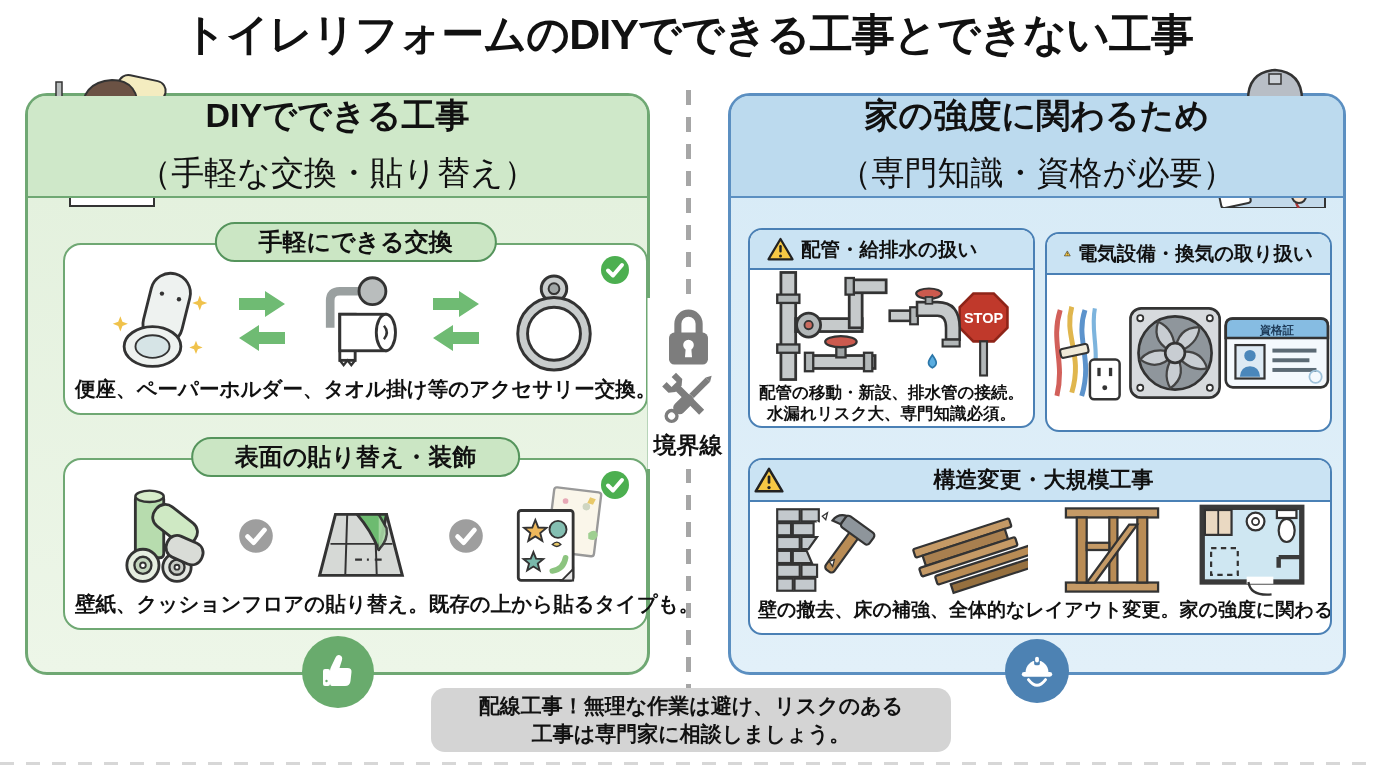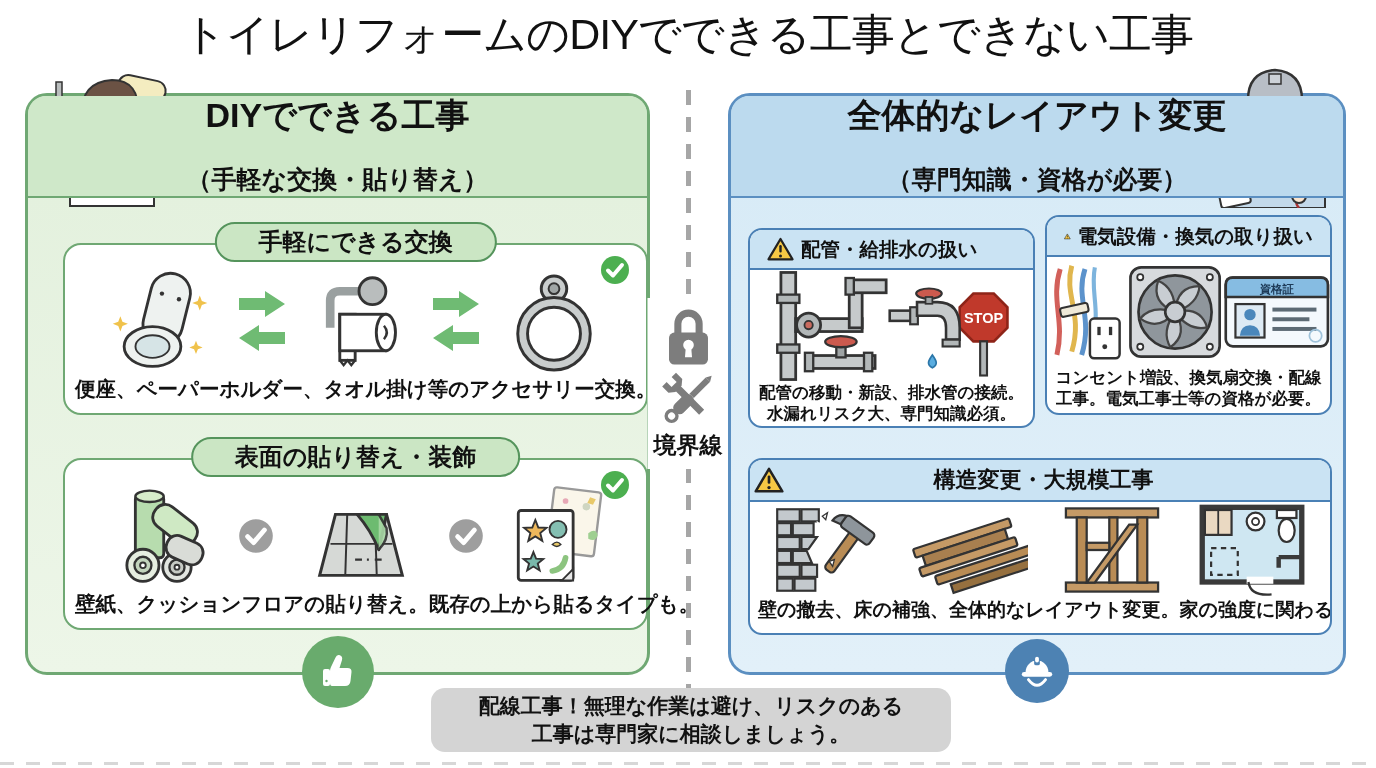--- a/index.html
+++ b/index.html
@@ -5,42 +5,42 @@
   * { margin:0; padding:0; box-sizing:border-box; }
   html,body { width:1376px; height:768px; }
   body {
     font-family:"Liberation Sans","DejaVu Sans",sans-serif;
     background:#ffffff; position:relative; overflow:hidden;
   }
   .page { position:absolute; inset:0; }
 
   .main-title {
     position:absolute; top:6px; left:0; width:100%;
-    text-align:center; font-size:43px; font-weight:400; color:#111;
+    text-align:center; font-size:43px; font-weight:700; color:#111;
     letter-spacing:-1px;
   }
 
   
   .panel { position:absolute; top:93px; height:582px; border-radius:22px; }
   .panel-green {
     left:25px; width:625px; border:3px solid #6fa873;
     background:linear-gradient(180deg,#e2f0dc 0%,#edf6e8 100%);
   }
   .panel-blue {
     left:728px; width:618px; border:3px solid #5b8fc1;
     background:linear-gradient(180deg,#d6eaf6 0%,#e2f0f9 100%);
   }
   .panel-header {
     position:relative; height:102px; border-radius:18px 18px 0 0;
     display:flex; flex-direction:column; justify-content:space-between; align-items:center;
   }
   .panel-green .panel-header { background:#cfe8c9; border-bottom:2px solid #6fa873; }
   .panel-blue  .panel-header { background:#bcdaee; border-bottom:2px solid #5b8fc1; }
   .panel-title { font-size:34px; font-weight:900; color:#111; line-height:1.15; }
-  .panel-subtitle { font-size:25px; font-weight:700; color:#111; }
+  .panel-subtitle { font-size:33px; font-weight:400; color:#111; }
 
   .person-illo { position:absolute; pointer-events:none; }
   .illo-diy { left:8px; top:-26px; width:152px; height:138px; }
   .illo-pro { right:6px; top:-34px; width:122px; height:146px; }
 
   
   .gcard {
     position:absolute; left:35px; width:585px; height:172px;
     background:#ffffff; border:2.5px solid #6fa873; border-radius:18px;
     display:flex; flex-direction:column;
@@ -72,21 +72,21 @@
     align-items:center; 
   }
   .divider-label { font-size:23px; font-weight:900; color:#111; white-space:nowrap; }
 
   
   .bcard {
     position:absolute; background:#ffffff; border:2.5px solid #4a80b5;
     border-radius:14px; display:flex; flex-direction:column; overflow:hidden;
   }
   .bcard-a { left:17px;  top:132px; width:287px; height:200px; }
-  .bcard-b { left:314px; top:119px; width:287px; height:200px; }
+  .bcard-b { left:314px; top:136px; width:287px; height:200px; }
   .bcard-c { left:17px;  top:362px; width:584px; height:177px; }
   .bcard-head {
     background:#cae3f3; border-bottom:2px solid #4a80b5;
     display:flex; align-items:center; gap:7px; padding:6px 17px; min-height:40px;
   }
   .bcard-c .bcard-head { padding:6px 4px; min-height:42px; }
   .bcard-head .bhead-title { font-size:19.5px; font-weight:900; color:#111; white-space:nowrap; }
   .bcard-c .bhead-title { font-size:22px; flex:1; text-align:center; margin-right:30px; }
   .bcard .iconrow {
     flex:1; display:flex; align-items:center; justify-content:center; 
@@ -308,21 +308,21 @@
       <path d="M33,38 Q33,10 60,8 Q87,10 87,38 Z" fill="#b8bec6" stroke="#333" stroke-width="2.5"></path>
       <rect x="28" y="36" width="64" height="9" rx="4" fill="#c8cdd4" stroke="#333" stroke-width="2.5"></rect>
       <rect x="54" y="12" width="12" height="10" fill="#cdd2d8" stroke="#333" stroke-width="1.5"></rect>
       <path d="M47,50 h9 M64,50 h9" stroke="#333" stroke-width="3"></path>
       <circle cx="51" cy="57" r="2.2" fill="#222"></circle>
         <circle cx="69" cy="57" r="2.2" fill="#222"></circle>
       <path d="M56,70 q4,3 8,0" fill="none" stroke="#333" stroke-width="2"></path>
     </svg>
 
     <div class="panel-header">
-      <div class="panel-title">全体的なレイアウト変更</div>
+      <div class="panel-title">家の強度に関わるため</div>
       <div class="panel-subtitle">（専門知識・資格が必要）</div>
     </div>
 
     <div class="bcard bcard-a">
       <div class="bcard-head">
         <svg width="27" height="25" viewBox="0 0 36 32">
           <polygon points="18,2 34,29 2,29" fill="#f6c844" stroke="#222" stroke-width="3" stroke-linejoin="round"></polygon>
           <rect x="16.4" y="10" width="3.2" height="10" rx="1.5" fill="#222"></rect>
           <circle cx="18" cy="24.5" r="2" fill="#222"></circle>
         </svg>
@@ -408,21 +408,20 @@
           <text x="60" y="21" text-anchor="middle" font-size="13" font-weight="bold" fill="#1d3a57" font-family="Liberation Sans, DejaVu Sans, sans-serif">資格証</text>
           <rect x="13" y="34" width="33" height="38" fill="#ddeaf4" stroke="#333" stroke-width="2.5"></rect>
           <circle cx="29.5" cy="46" r="6.5" fill="#4a87bb"></circle>
           <path d="M18,70 q1,-12 11.5,-12 q10.5,0 11.5,12 Z" fill="#4a87bb"></path>
           <rect x="55" y="38" width="50" height="4.5" fill="#5c6a74"></rect>
           <rect x="55" y="49" width="42" height="4.5" fill="#5c6a74"></rect>
           <rect x="55" y="60" width="50" height="4.5" fill="#5c6a74"></rect>
           <circle cx="104" cy="70" r="7" fill="none" stroke="#9fc2da" stroke-width="2"></circle>
         </svg>
       </div>
-      <div class="caption">コンセント増設、換気扇交換・配線工事。電気工事士等の資格が必要。</div>
     </div>
 
     <div class="bcard bcard-c">
       <div class="bcard-head">
         <svg width="30" height="27" viewBox="0 0 36 32">
           <polygon points="18,2 34,29 2,29" fill="#f6c844" stroke="#222" stroke-width="3" stroke-linejoin="round"></polygon>
           <rect x="16.4" y="10" width="3.2" height="10" rx="1.5" fill="#222"></rect>
           <circle cx="18" cy="24.5" r="2" fill="#222"></circle>
         </svg>
         <span class="bhead-title">構造変更・大規模工事</span>

